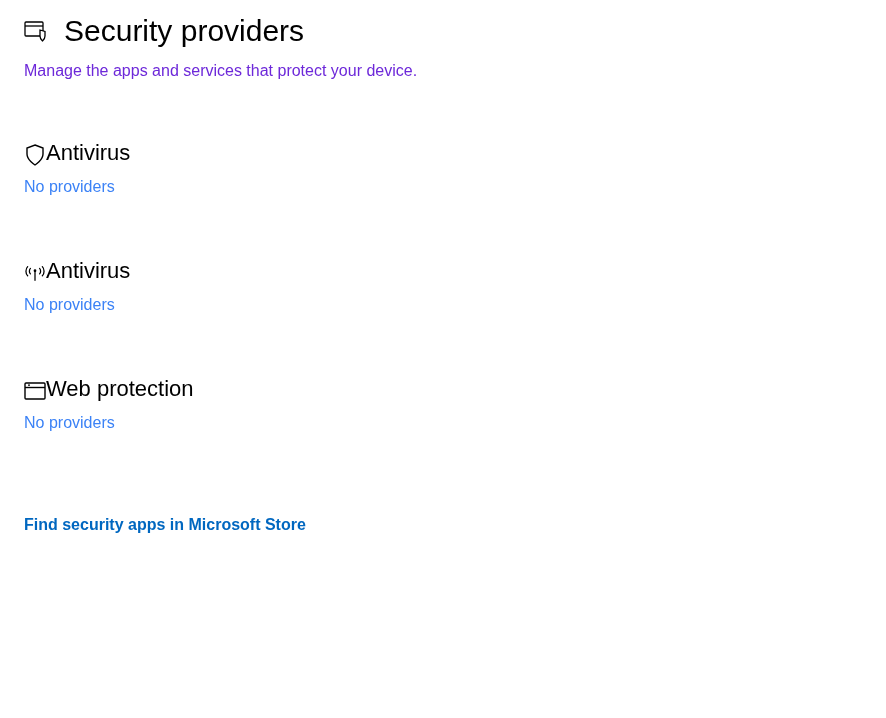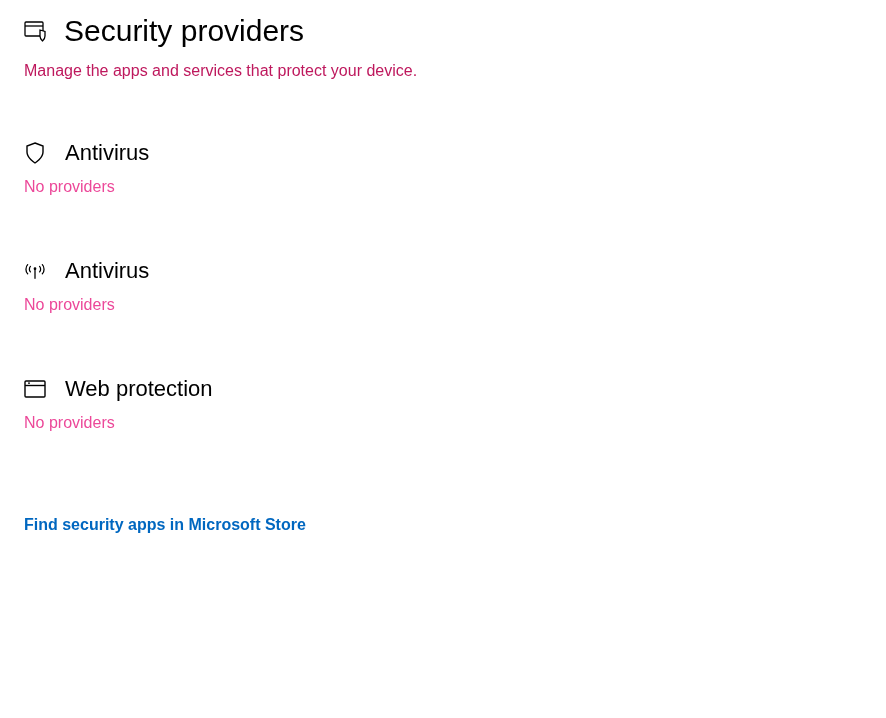--- a/index.html
+++ b/index.html
@@ -29,46 +29,46 @@
       align-items: center;
       justify-content: center;
     }
     .page-title {
       font-size: 30px;
       font-weight: 400;
       letter-spacing: 0px;
     }
     .page-subtitle {
       font-size: 16px;
-      color: #be185d;
+      color: #6d28d9;
       margin-bottom: 60px;
     }
     .section {
       margin-bottom: 62px;
     }
     .section-header {
       display: flex;
-      align-items: center;
-      gap: 19px;
+      align-items: flex-end;
+      gap: 0;
       margin-bottom: 12px;
     }
     .section-header .icon-wrap {
       width: 22px;
       height: 22px;
       display: flex;
       align-items: center;
       justify-content: center;
     }
     .section-title {
       font-size: 22px;
       font-weight: 400;
     }
     .section-status {
       font-size: 16px;
-      color: #ec4899;
+      color: #3b82f6;
     }
     .link {
       color: #0067c0;
       font-size: 16px;
       text-decoration: none;
       cursor: pointer;
       display: inline-block;
       margin-top: 22px;
       font-weight: bold;
     }

